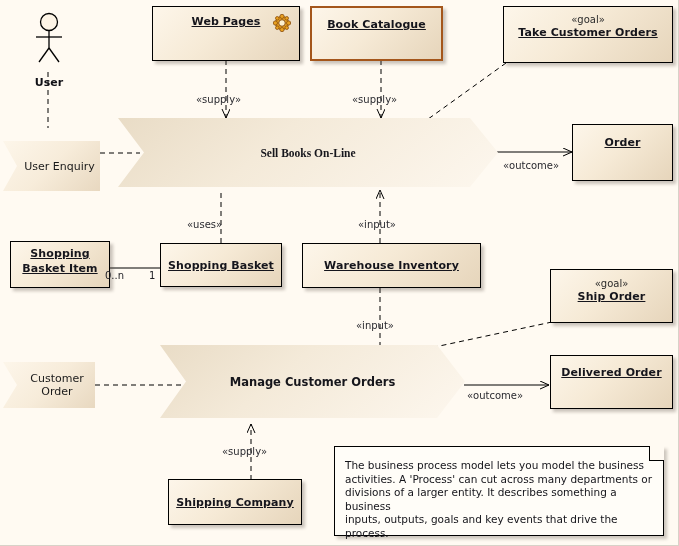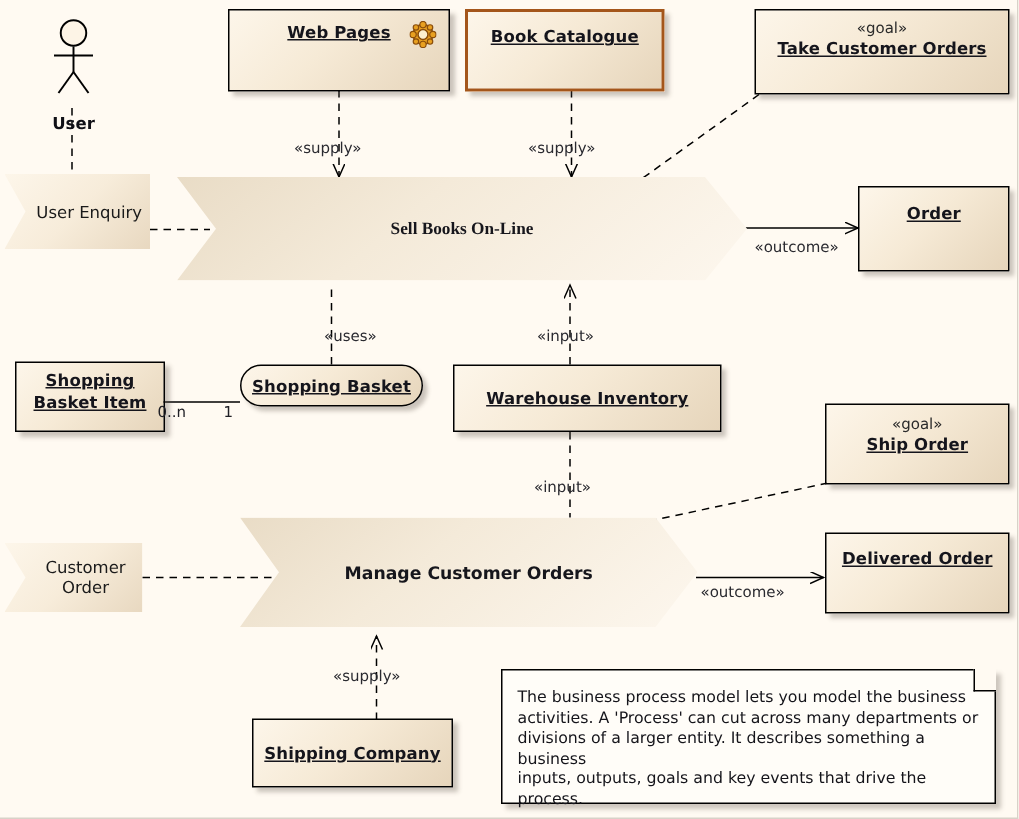--- a/index.html
+++ b/index.html
@@ -180,21 +180,21 @@
     <svg width="46" height="58" viewBox="0 0 46 58">
       <circle cx="23" cy="10" r="8.5" fill="#fdf4e6" stroke="#000" stroke-width="1.3"></circle>
       <line x1="23" y1="19" x2="23" y2="36" stroke="#000" stroke-width="1.3"></line>
       <line x1="10" y1="25" x2="36" y2="25" stroke="#000" stroke-width="1.3"></line>
       <line x1="23" y1="36" x2="13" y2="50" stroke="#000" stroke-width="1.3"></line>
       <line x1="23" y1="36" x2="33" y2="50" stroke="#000" stroke-width="1.3"></line>
     </svg>
     <div class="alabel">User</div>
   </div>
 
-  <div class="event" style="left:3px;top:116px;width:97px;height:50px;">
+  <div class="event" style="left:3px;top:141px;width:97px;height:50px;">
     <div class="evbg"></div>
     <div class="evtxt">User Enquiry</div>
   </div>
 
   <div class="event" style="left:3px;top:362px;width:92px;height:46px;">
     <div class="evbg"></div>
     <div class="evtxt">
       <div>Customer</div>
       <div>Order</div>
     </div>
@@ -236,21 +236,21 @@
   </div>
 
   <div class="node" style="left:572px;top:124px;width:101px;height:57px;justify-content:flex-start;padding-top:11px;">
     <div class="nm">Order</div>
   </div>
 
   <div class="node" style="left:10px;top:241px;width:100px;height:47px;justify-content:flex-start;padding-top:4px;">
     <div class="nm" style="line-height:15px;">Shopping Basket Item</div>
   </div>
 
-  <div class="node" style="left:160px;top:243px;width:122px;height:28px;border-radius:15px;">
+  <div class="node" style="left:160px;top:243px;width:122px;height:44px;">
     <div class="nm">Shopping Basket</div>
   </div>
 
   <div class="node" style="left:302px;top:243px;width:179px;height:45px;">
     <div class="nm">Warehouse Inventory</div>
   </div>
 
   <div class="node goal" style="left:550px;top:269px;width:123px;height:54px;justify-content:flex-start;padding-top:8px;">
     <div class="stereo">«goal»</div>
     <div class="nm">Ship Order</div>
@@ -268,21 +268,21 @@
     <div class="fold"></div>
     <div>The business process model lets you model the business</div>
     <div>activities. A 'Process' can cut across many departments or</div>
     <div>divisions of a larger entity. It describes something a business</div>
     <div>inputs, outputs, goals and key events that drive the process.</div>
   </div>
 
   <div class="elabel" style="left:196px;top:94px;">«supply»</div>
   <div class="elabel" style="left:352px;top:94px;">«supply»</div>
   <div class="elabel" style="left:503px;top:160px;">«outcome»</div>
-  <div class="elabel" style="left:216px;top:219px;text-align:center;">«uses»</div>
+  <div class="elabel" style="left:187px;top:219px;text-align:center;">«uses»</div>
   <div class="elabel" style="left:358px;top:219px;">«input»</div>
   <div class="elabel" style="left:356px;top:320px;">«input»</div>
   <div class="elabel" style="left:467px;top:390px;">«outcome»</div>
   <div class="elabel" style="left:222px;top:446px;">«supply»</div>
 
   <div class="mult" style="left:105px;top:270px;">0..n</div>
   <div class="mult" style="left:149px;top:270px;">1</div>
 
 </div>
 

